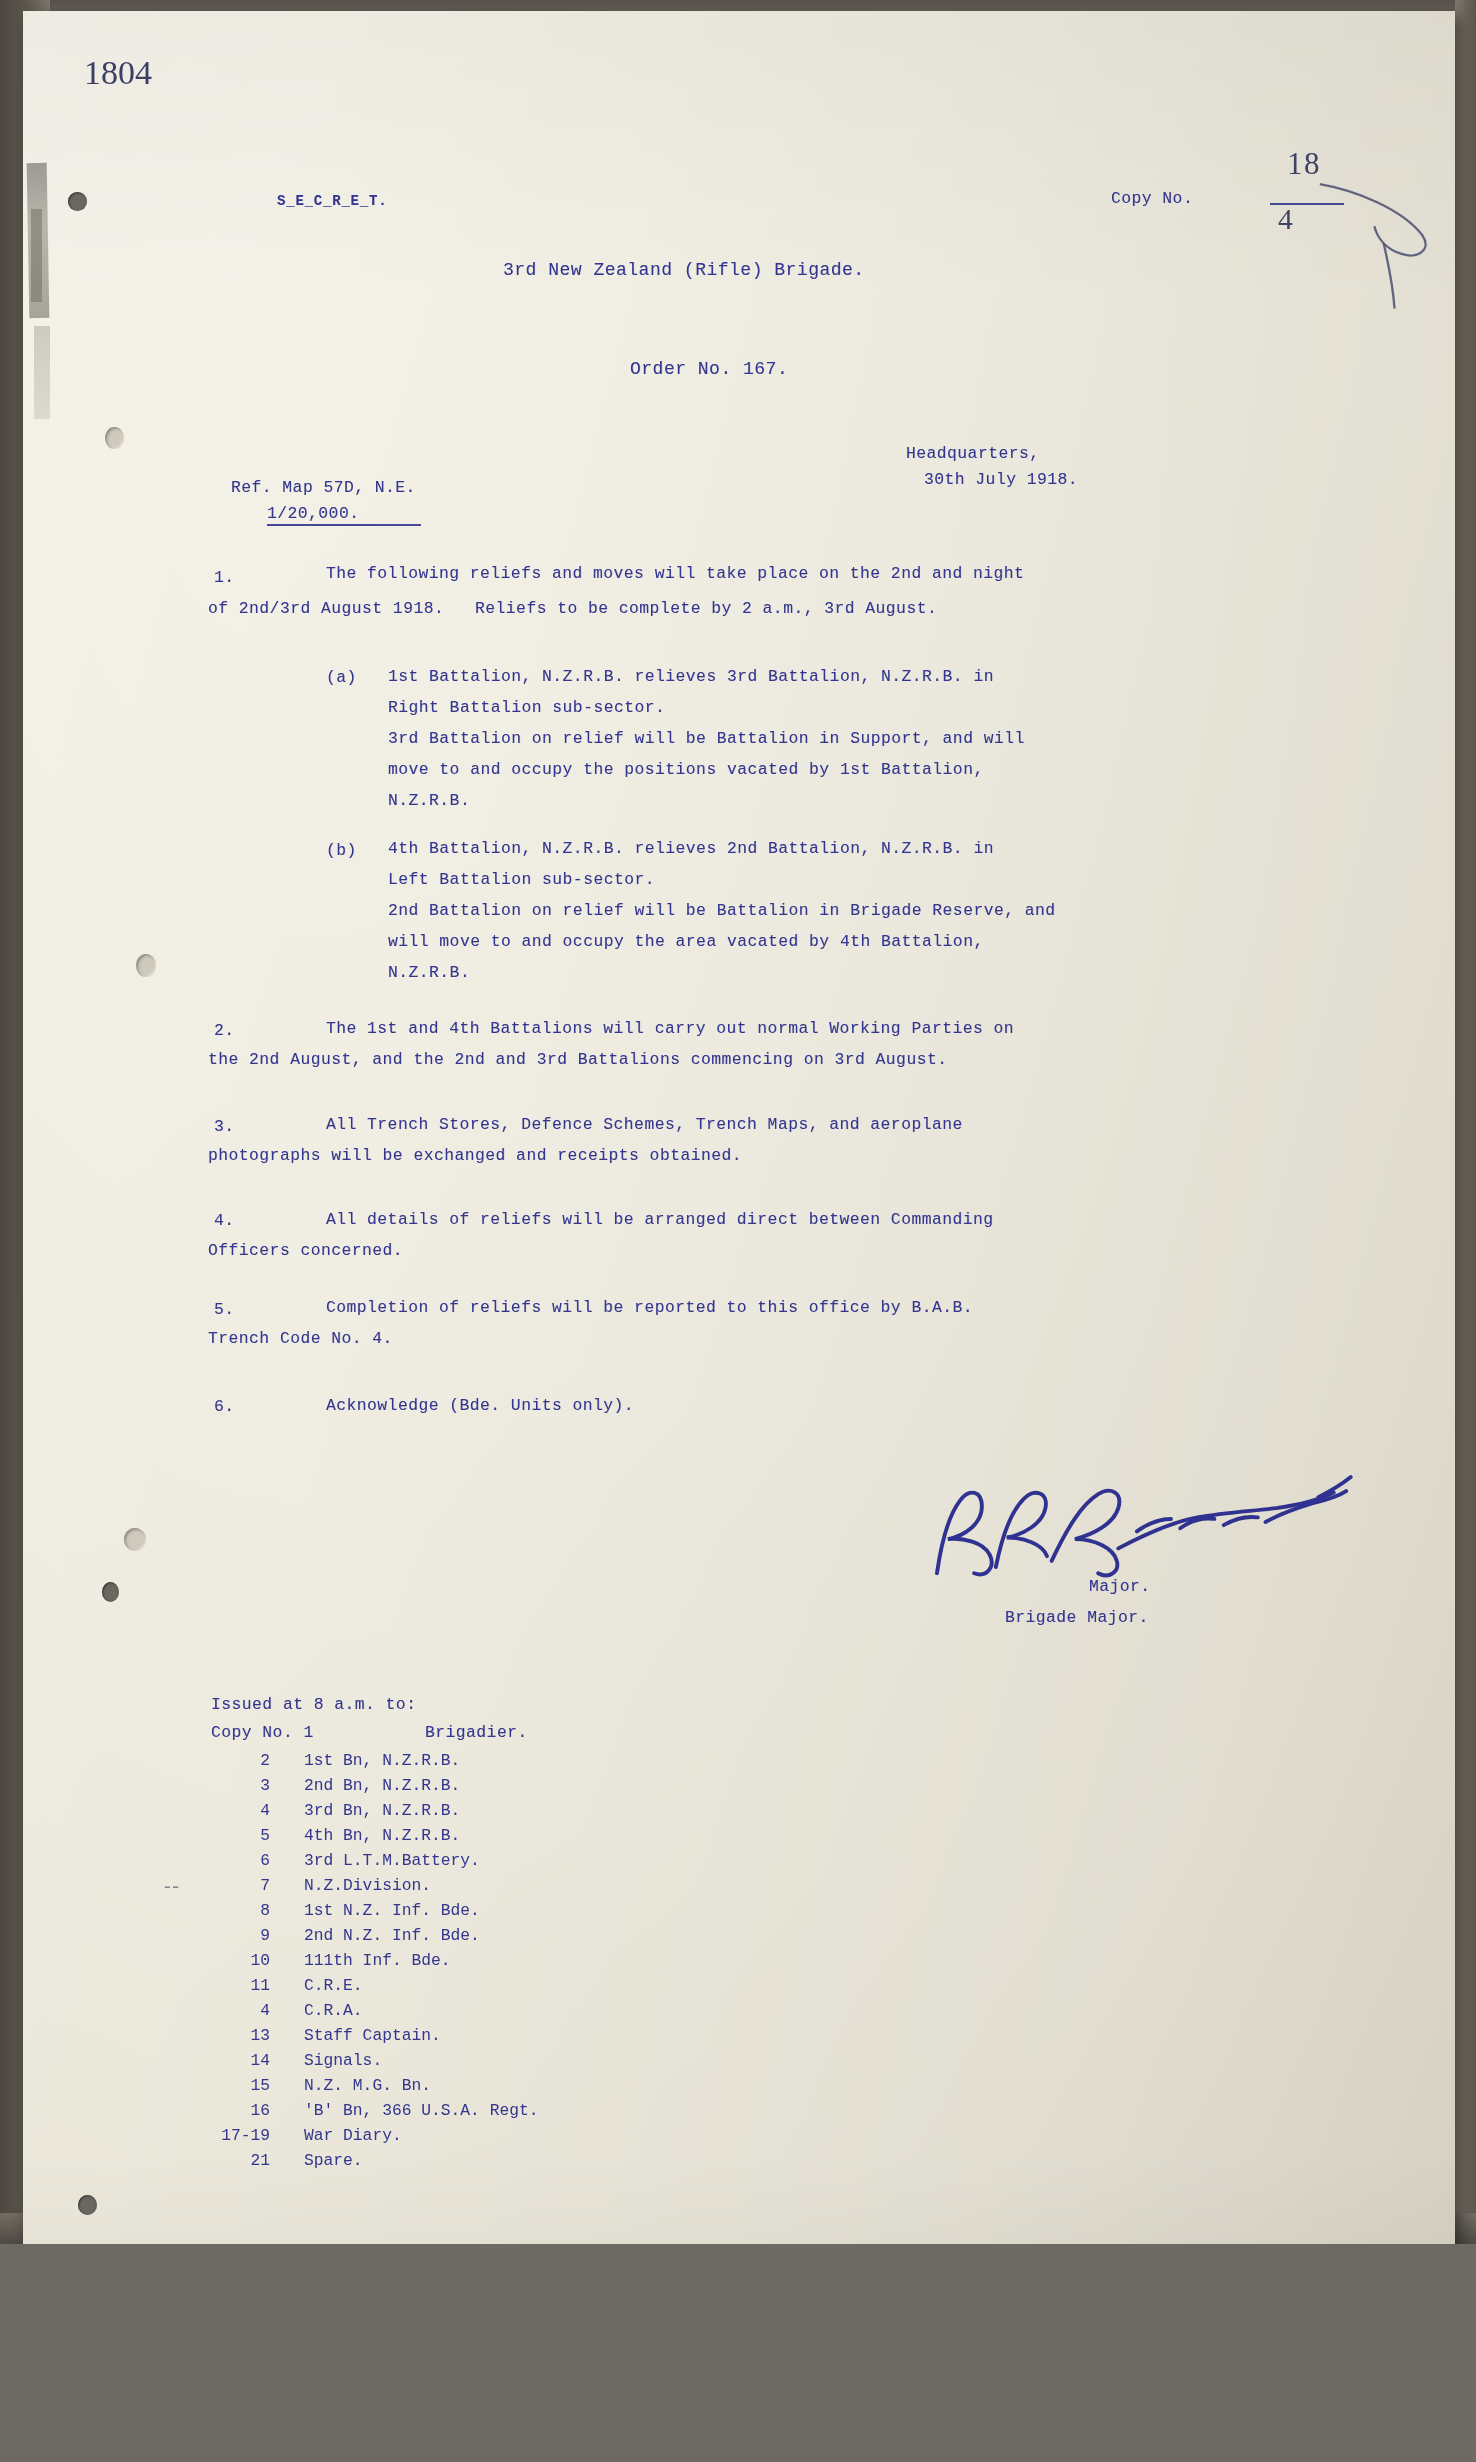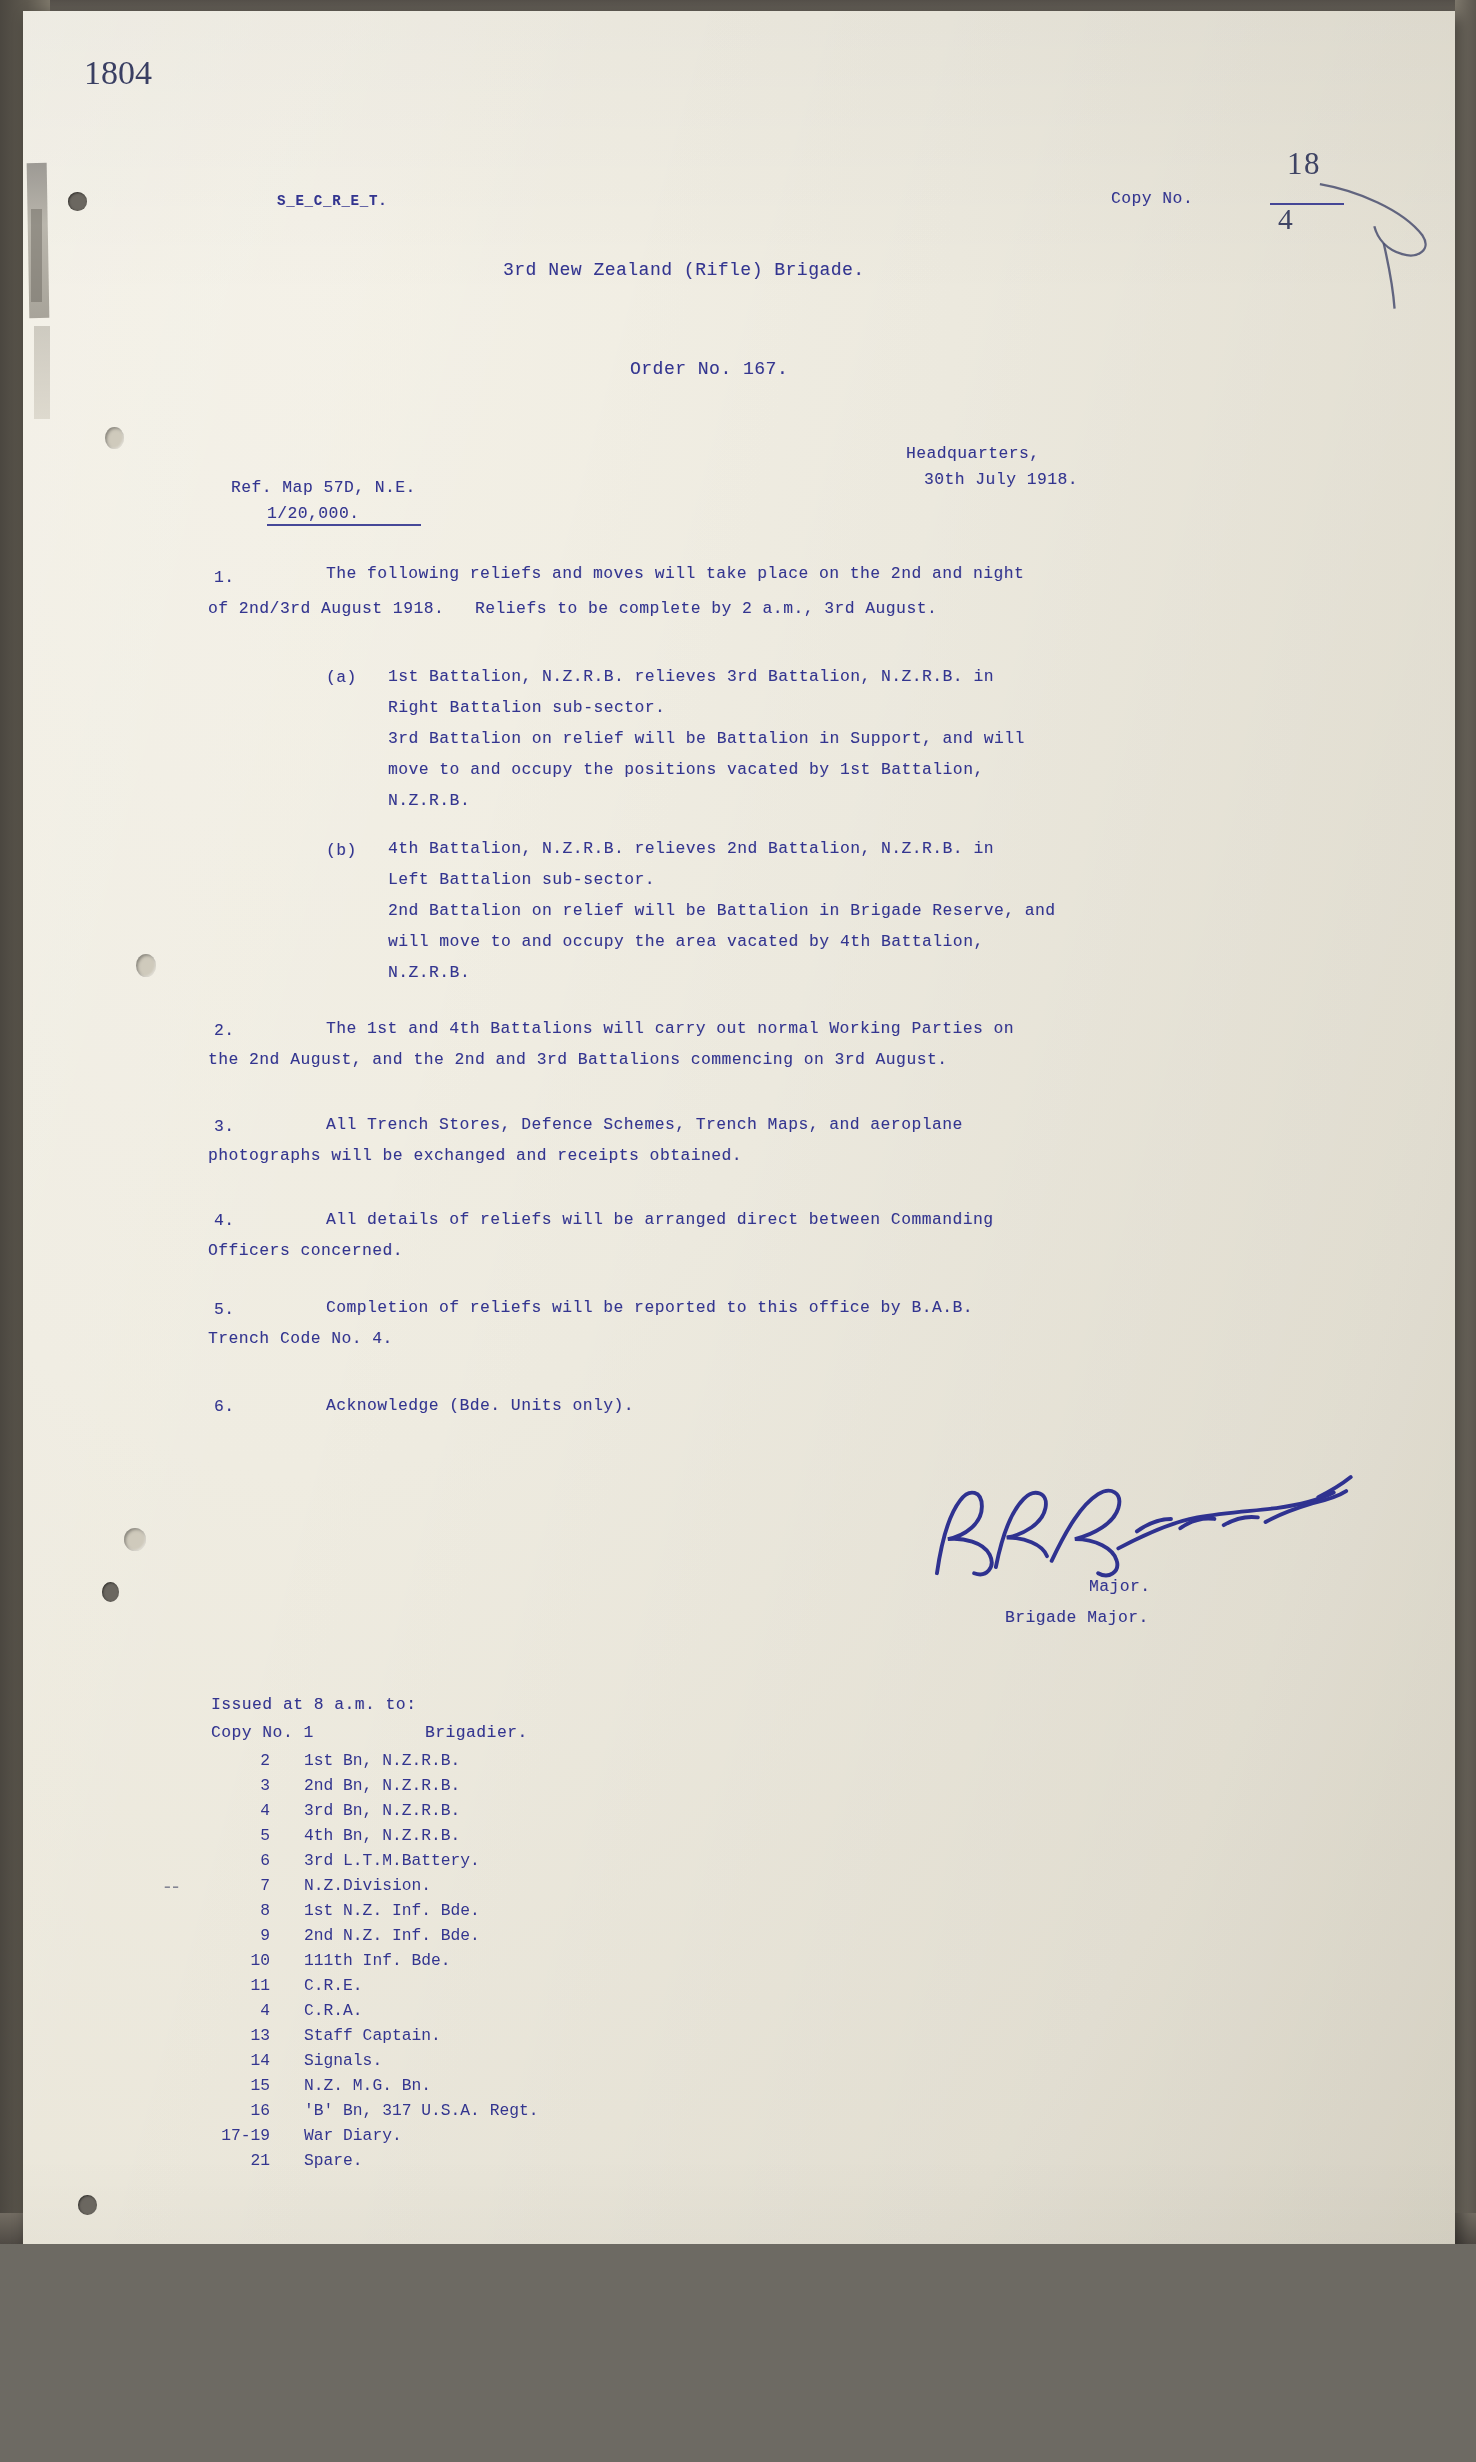--- a/index.html
+++ b/index.html
@@ -255,21 +255,21 @@
     <div class="list-row"><span class="list-num">6</span><span>3rd L.T.M.Battery.</span></div>
     <div class="list-row"><span class="list-num">7</span><span>N.Z.Division.</span></div>
     <div class="list-row"><span class="list-num">8</span><span>1st N.Z. Inf. Bde.</span></div>
     <div class="list-row"><span class="list-num">9</span><span>2nd N.Z. Inf. Bde.</span></div>
     <div class="list-row"><span class="list-num">10</span><span>111th Inf. Bde.</span></div>
     <div class="list-row"><span class="list-num">11</span><span>C.R.E.</span></div>
     <div class="list-row"><span class="list-num">4</span><span>C.R.A.</span></div>
     <div class="list-row"><span class="list-num">13</span><span>Staff Captain.</span></div>
     <div class="list-row"><span class="list-num">14</span><span>Signals.</span></div>
     <div class="list-row"><span class="list-num">15</span><span>N.Z. M.G. Bn.</span></div>
-    <div class="list-row"><span class="list-num">16</span><span>'B' Bn, 317 U.S.A. Regt.</span></div>
+    <div class="list-row"><span class="list-num">16</span><span>'B' Bn, 366 U.S.A. Regt.</span></div>
     <div class="list-row"><span class="list-num">17-19</span><span>War Diary.</span></div>
     <div class="list-row"><span class="list-num">21</span><span>Spare.</span></div>
   </div>
 
   <div class="pencil" style="left:164px; top:1874px; font-size:20px; opacity:0.6;">--</div>
 
 </div>
 
 
 </body></html>

